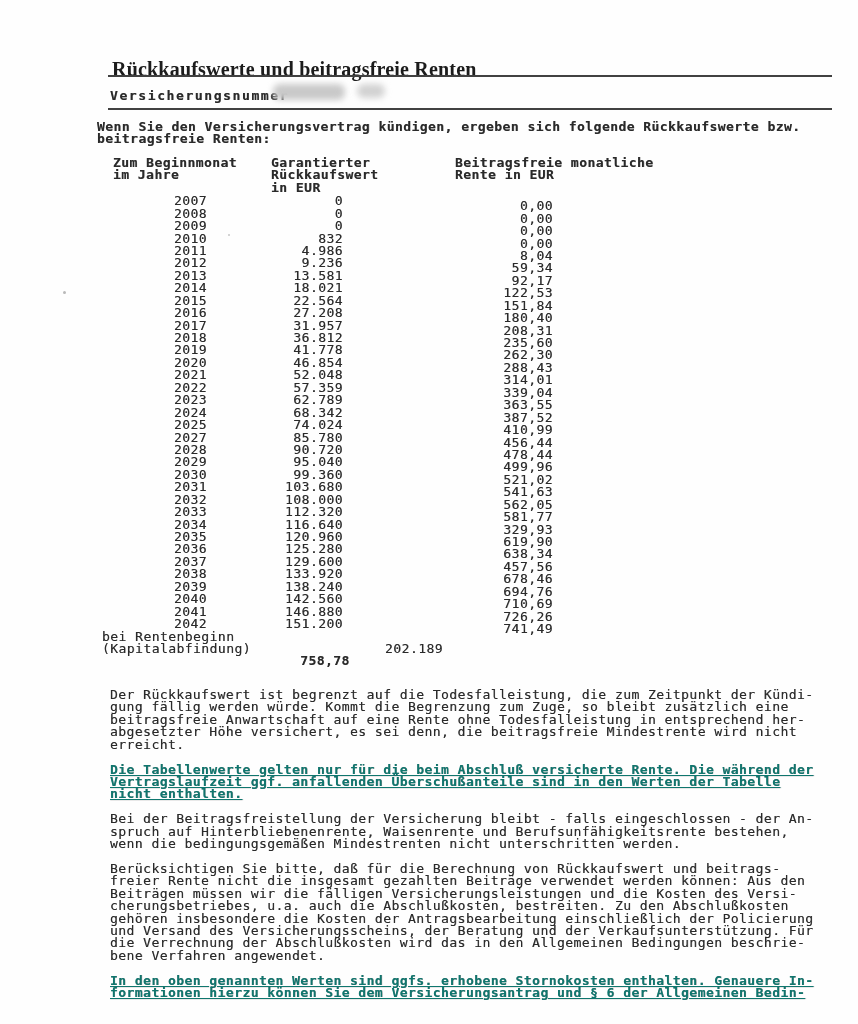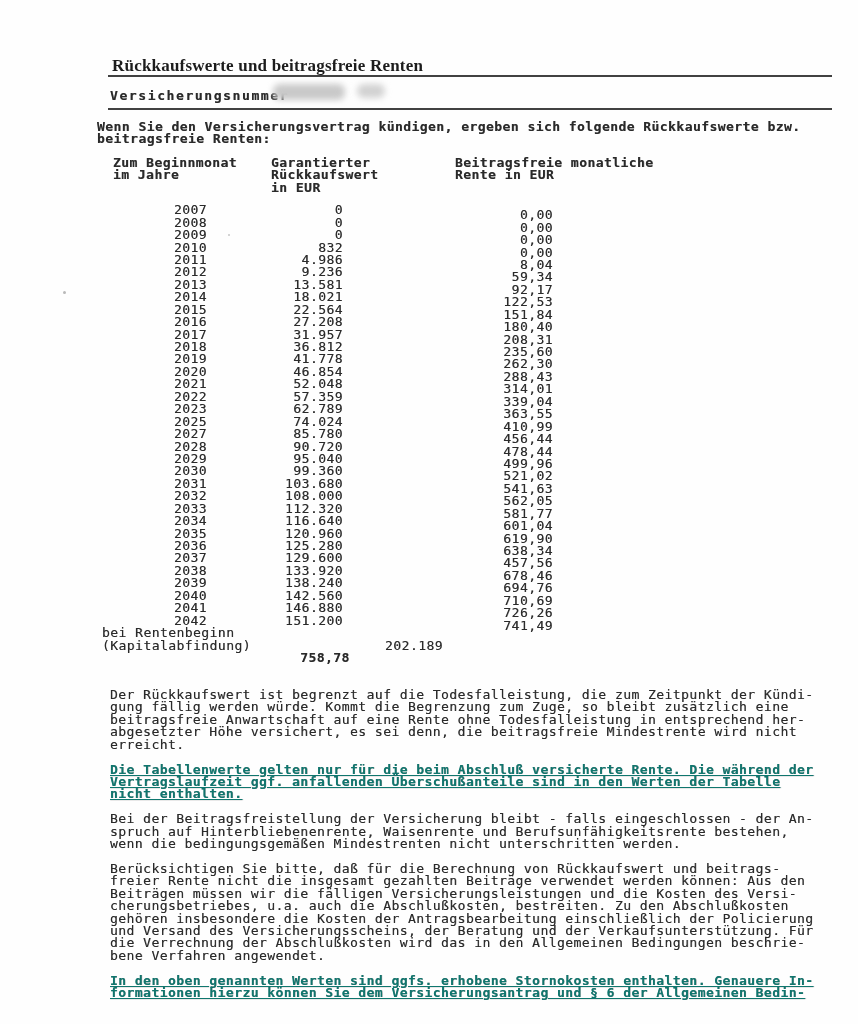--- a/index.html
+++ b/index.html
@@ -5,40 +5,40 @@
   html,body{margin:0;padding:0;background:#ffffff;}
   body{width:858px;height:1024px;position:relative;overflow:hidden;
        font-family:"DejaVu Sans Mono","Liberation Mono",monospace;color:#2a2a2a;}
   .page{position:absolute;inset:0;background:#fefefe;filter:blur(0.24px);}
   .mono{font-size:13px;line-height:12.4px;letter-spacing:0.45px;
         text-shadow:0.3px 0.2px 0 rgba(40,40,40,0.5);}
   .pre{white-space:pre-line;}
 
   .doc-title{position:absolute;left:112px;top:45px;
              font-family:"Liberation Serif","DejaVu Serif",serif;
-             font-size:17px;font-weight:700;color:#1c1c1c;letter-spacing:0.2px;}
+             font-size:20px;font-weight:700;color:#1c1c1c;letter-spacing:0.2px;}
   .rule{position:absolute;left:108px;width:724px;height:2px;background:#414141;}
   .rule-1{top:75px;}
   .rule-2{top:108px;}
 
   .vnr-line{position:absolute;left:110px;top:85px;height:18px;width:600px;}
   .vnr-label{font-size:13px;letter-spacing:1.6px;font-weight:700;
              text-shadow:0.3px 0.2px 0 rgba(40,40,40,0.5);}
   .redact{position:absolute;top:-1px;background:#c9c9c9;filter:blur(3px);border-radius:7px;}
   .redact-1{left:163px;width:72px;height:16px;}
   .redact-2{left:247px;width:28px;height:14px;background:#d2d2d2;}
 
   .intro{position:absolute;left:97px;top:121px;width:740px;font-weight:700;}
 
   .table{position:absolute;left:97px;top:157px;width:740px;}
   .thead{display:flex;font-weight:700;}
   .th-year{width:174px;padding-left:16px;box-sizing:border-box;}
   .th-surrender{width:184px;}
   .th-pension{flex:1;}
-  .tbody{margin-top:10px;}
+  .tbody{margin-top:1px;}
   .trow{display:flex;height:12.45px;}
   .c-year{width:110px;text-align:right;}
   .c-val{width:136px;text-align:right;}
   .c-rent{width:210px;text-align:right;transform:translateY(5px);}
   .tfoot{margin-top:0;}
   .tf-row{display:flex;height:12.45px;}
   .tf-label1{padding-left:5px;}
   .tf-label2{width:246px;padding-left:5px;box-sizing:border-box;}
   .tf-val{width:100px;text-align:right;}
   .tf-rent-row{width:456px;text-align:center;height:12.45px;font-weight:bold;}
@@ -162,20 +162,25 @@
           <span class="c-year">2022</span>
           <span class="c-val">57.359</span>
           <span class="c-rent">339,04</span>
         </div>
         <div class="trow">
           <span class="c-year">2023</span>
           <span class="c-val">62.789</span>
           <span class="c-rent">363,55</span>
         </div>
         <div class="trow">
+          <span class="c-year">2024</span>
+          <span class="c-val">68.342</span>
+          <span class="c-rent">387,52</span>
+        </div>
+        <div class="trow">
           <span class="c-year">2025</span>
           <span class="c-val">74.024</span>
           <span class="c-rent">410,99</span>
         </div>
         <div class="trow">
           <span class="c-year">2027</span>
           <span class="c-val">85.780</span>
           <span class="c-rent">456,44</span>
         </div>
         <div class="trow">
@@ -204,21 +209,21 @@
           <span class="c-rent">562,05</span>
         </div>
         <div class="trow">
           <span class="c-year">2033</span>
           <span class="c-val">112.320</span>
           <span class="c-rent">581,77</span>
         </div>
         <div class="trow">
           <span class="c-year">2034</span>
           <span class="c-val">116.640</span>
-          <span class="c-rent">601,04</span>
+          <span class="c-rent">329,93</span>
         </div>
         <div class="trow">
           <span class="c-year">2035</span>
           <span class="c-val">120.960</span>
           <span class="c-rent">619,90</span>
         </div>
         <div class="trow">
           <span class="c-year">2036</span>
           <span class="c-val">125.280</span>
           <span class="c-rent">638,34</span>

